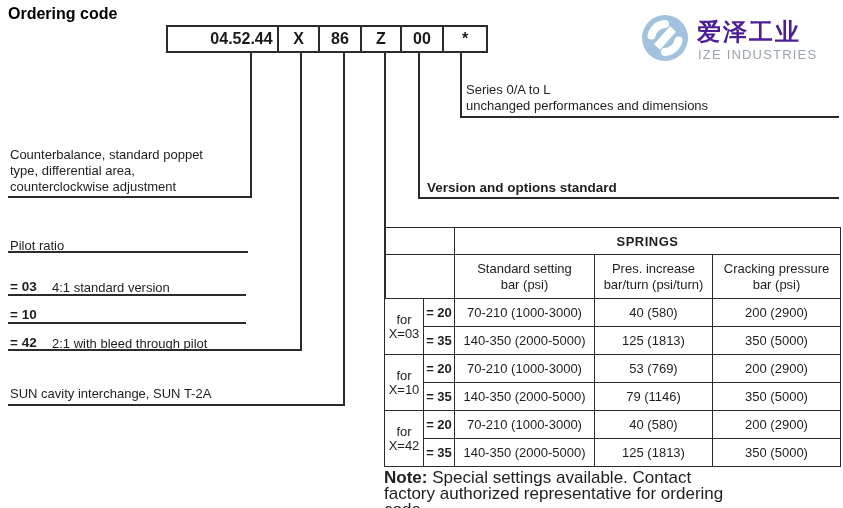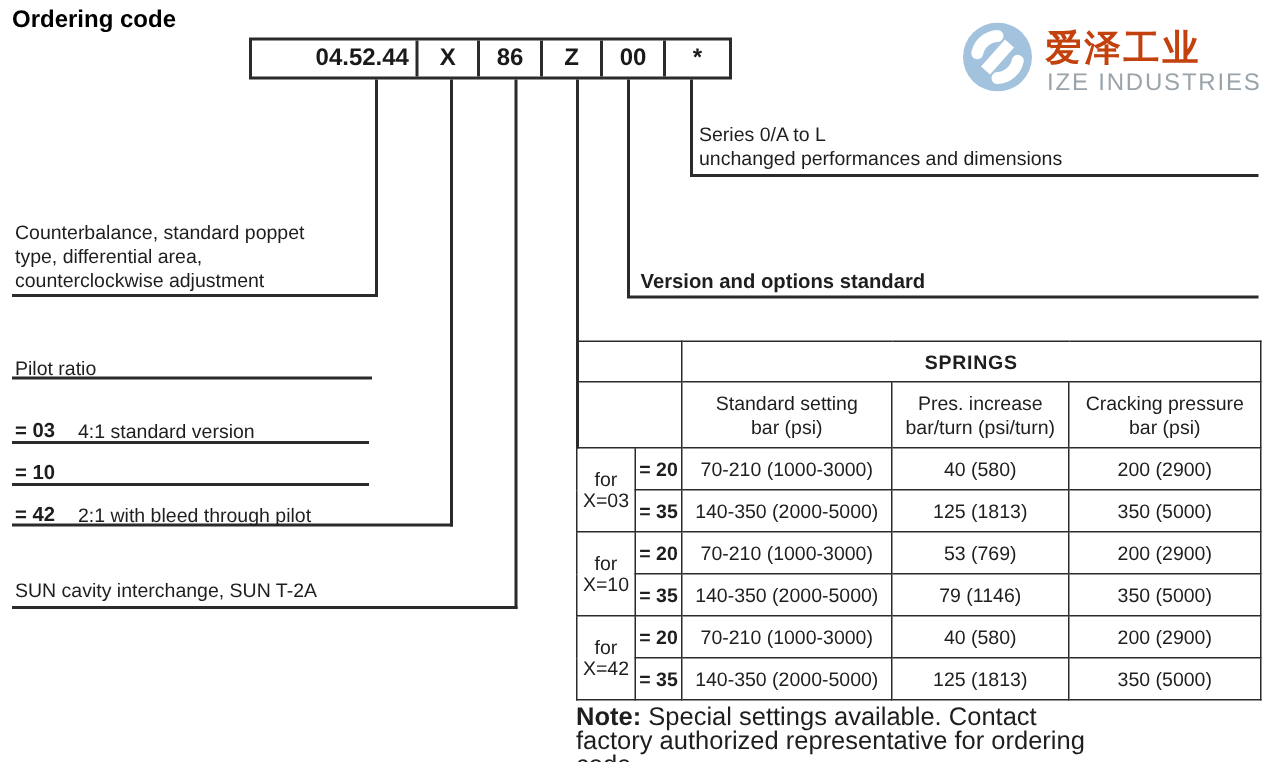--- a/index.html
+++ b/index.html
@@ -43,38 +43,38 @@
   td.t-colhead{text-align:center;white-space:pre-line;line-height:16px;}
   td.t-for{font-size:11.5px;text-align:center;white-space:pre-line;line-height:14px;}
   td.t-code{font-weight:bold;text-align:center;}
   td.t-c1{padding-left:2px;}
   td.t-c2{text-align:center;}
   
   .note{font-size:17px;line-height:16px;}
   .note b{font-weight:bold;}
   
   .logo-zh{font-size:24px;font-weight:bold;letter-spacing:2px;}
-  .logo-en{font-size:16px;letter-spacing:1.2px;}
+  .logo-en{font-size:13px;letter-spacing:1.2px;}
 </style>
 </head>
 <body>
 
 <div class="page">
 
   <div class="abs h1" style="left:8px;top:5px;">Ordering code</div>
 
   <div class="abs" style="left:642px;top:15px;width:46px;height:46px;">
     <svg width="46" height="46" viewBox="0 0 46 46">
       <circle cx="23" cy="23" r="23" fill="#a2c2de"></circle>
       <path d="M23 9 A 14.5 14.5 0 0 0 9.5 20.5" stroke="#ffffff" stroke-width="8" fill="none" stroke-linecap="round"></path>
       <path d="M23 37 A 14.5 14.5 0 0 0 36.5 25.5" stroke="#ffffff" stroke-width="8" fill="none" stroke-linecap="round"></path>
       <path d="M15 32 L31 14" stroke="#ffffff" stroke-width="8" fill="none"></path>
     </svg>
   </div>
-  <div class="abs logo-zh" style="left:697px;top:16px;color:#c2410c;">爱泽工业</div>
+  <div class="abs logo-zh" style="left:697px;top:16px;color:#4c1d95;">爱泽工业</div>
   <div class="abs logo-en" style="left:698px;top:47px;color:#9aa4ab;">IZE INDUSTRIES</div>
 
   <div class="codebox">
     <div class="codecell" style="width:109px;padding-left:38px;">04.52.44</div>
     <div class="codecell" style="width:41px;">X</div>
     <div class="codecell" style="width:42px;">86</div>
     <div class="codecell" style="width:40px;">Z</div>
     <div class="codecell" style="width:42px;">00</div>
     <div class="codecell" style="width:44px;">*</div>
   </div>

